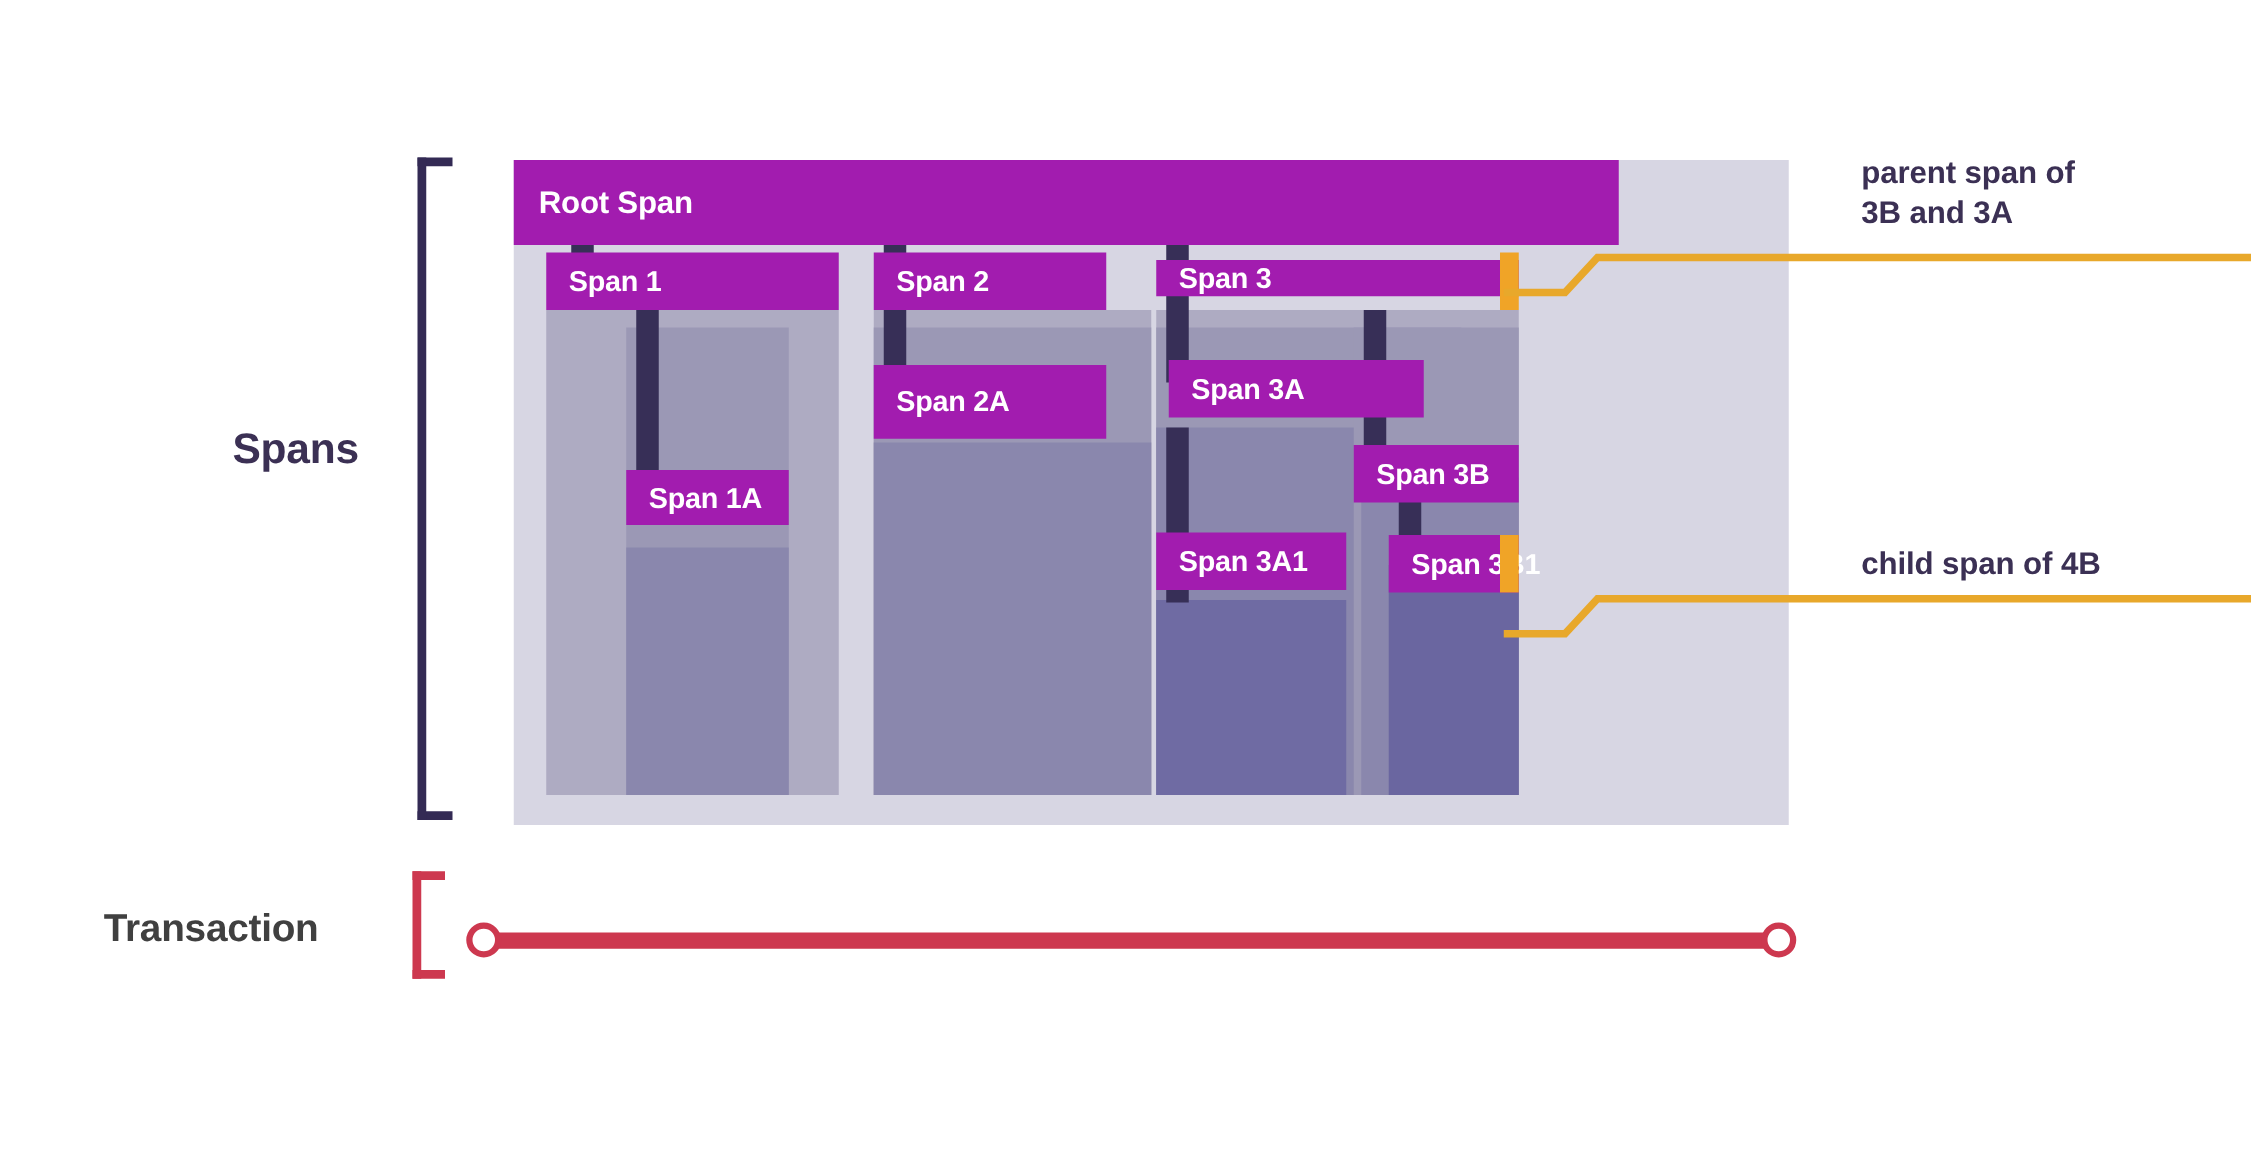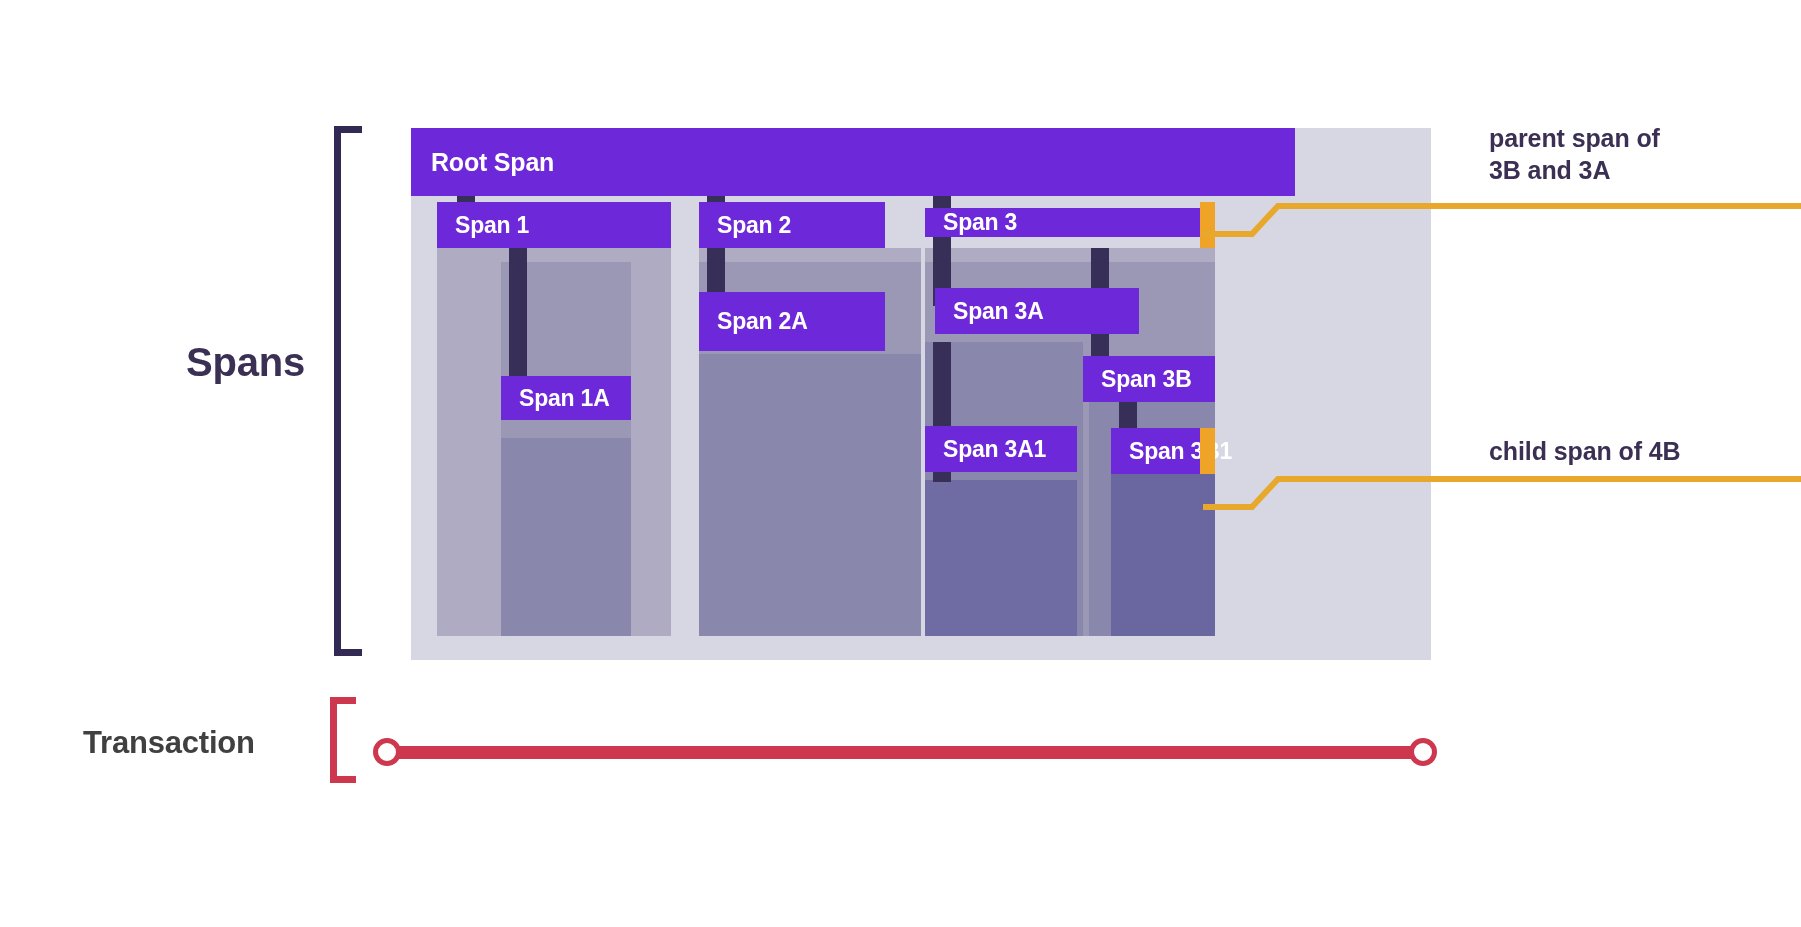--- a/index.html
+++ b/index.html
@@ -19,21 +19,21 @@
 
   
   .section-label {
     position: absolute;
     font-weight: bold;
     letter-spacing: -0.2px;
     white-space: nowrap;
   }
   #spans-label {
     left: 186px;  top: 340px;
-    font-size: 40px;
+    font-size: 34px;
     color: #3b3054;
   }
   #transaction-label {
     left: 83px;  top: 725px;
     font-size: 31px;
     color: #404040;
   }
 
   
   .bracket {
@@ -91,21 +91,21 @@
   
   .bg-d0 { background: #d7d6e3; }
   .bg-d1 { background: #aeabc2; }
   .bg-d2 { background: #9b98b5; }
   .bg-d3 { background: #8a87ad; }
   .bg-d4 { background: #6f6ba3; }
   .bg-d5 { background: #6a66a0; }
 
   .header-bar {
     position: absolute;
-    background: #6d28d9;
+    background: #a21caf;
     color: #ffffff;
     font-size: 23px;
     font-weight: bold;
     letter-spacing: -0.2px;
     display: flex;
     align-items: center;
     padding-left: 18px;
     white-space: nowrap;
   }
   .header-bar.root { font-size: 25px; padding-left: 20px; }

